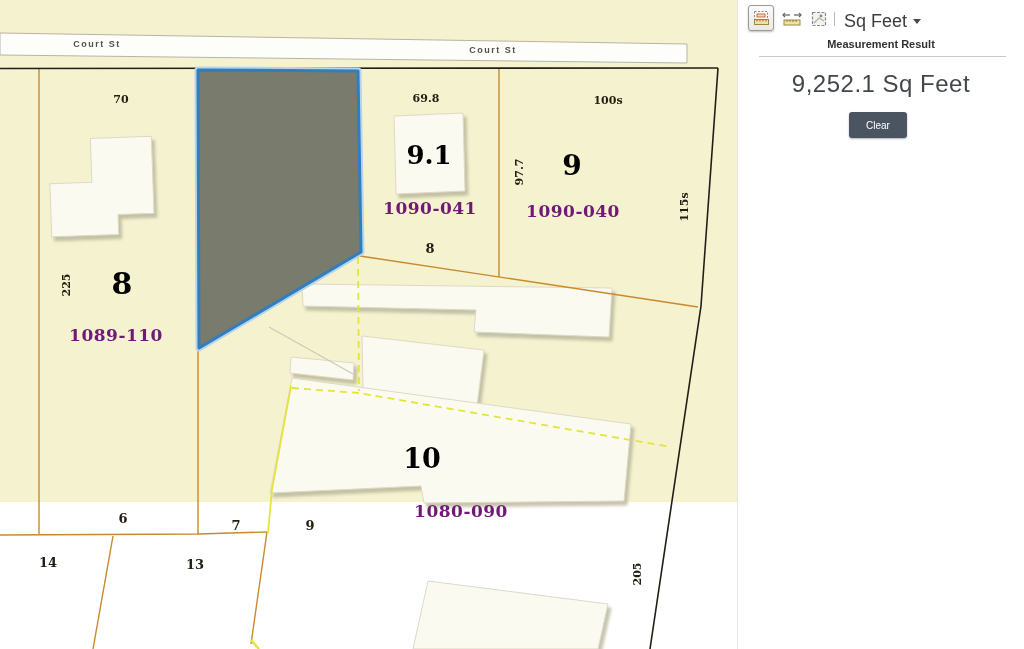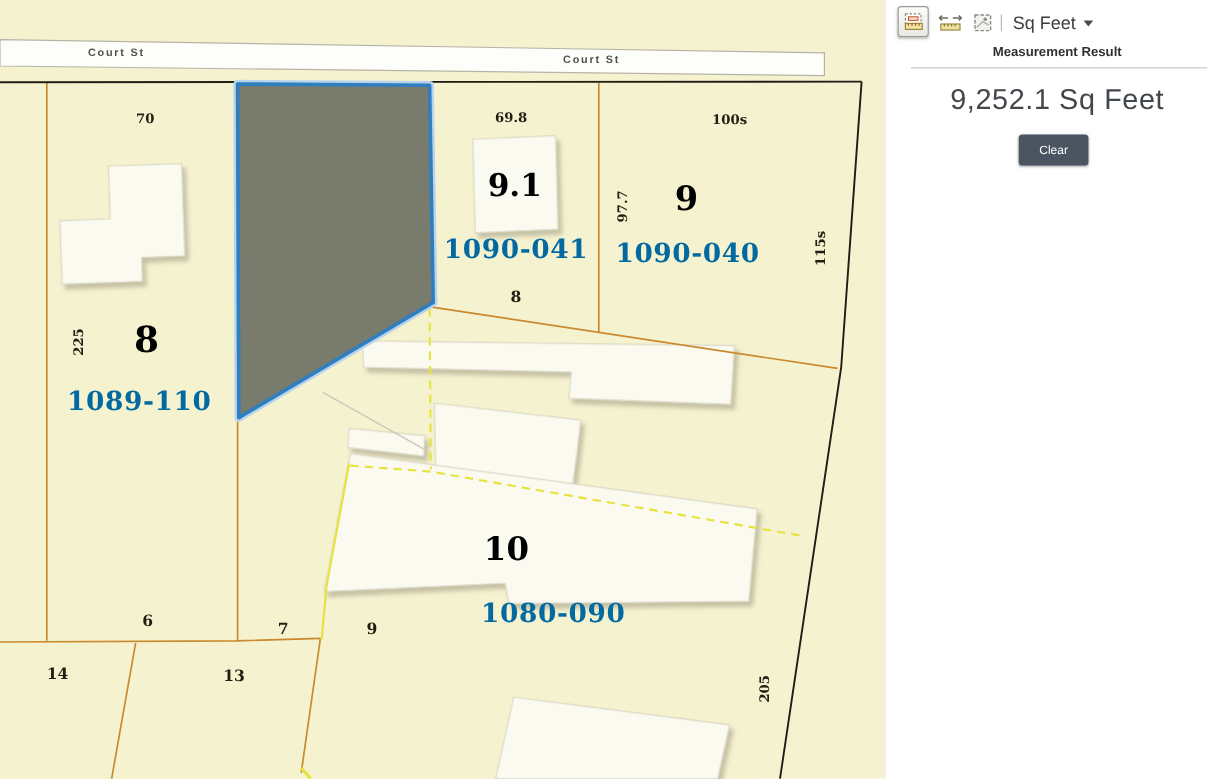--- a/index.html
+++ b/index.html
@@ -1,39 +1,39 @@
 <!DOCTYPE html>
 <html><head>
 <meta charset="utf-8">
 <style>
   html,body{margin:0;padding:0;background:#fff;}
   #stage{position:relative;width:1024px;height:649px;overflow:hidden;
          font-family:"Liberation Sans",sans-serif;}
   
-  #map{position:absolute;left:0;top:0;width:737px;height:649px;background:#f5f2d0;text-align:center;}
+  #map{position:absolute;left:0;top:0;width:737px;height:502px;background:#f5f2d0;text-align:center;}
   #map svg{position:absolute;left:0;top:0;}
   .maplabel{position:absolute;transform:translate(-50%,-50%);white-space:nowrap;
             font-family:"DejaVu Serif","Liberation Serif",serif;font-weight:bold;
             color:#241c10;line-height:1;}
   .maplabel.rot{transform:translate(-50%,-50%) rotate(-90deg);}
   .street-label{font-family:"Liberation Sans",sans-serif;font-weight:bold;font-size:9px;
                 color:#4f4f4f;letter-spacing:1.5px;}
   .dim{font-size:11px;}
   .lot{font-size:13px;}
   .bignum{color:#000000;}
-  .pid{font-size:22px;color:#0369a1;letter-spacing:.5px;}
+  .pid{font-size:17px;color:#701a75;letter-spacing:.5px;}
   
   #panel{position:absolute;left:737px;top:0;width:287px;height:649px;background:#ffffff;
          border-left:1px solid #e4e4e4;box-sizing:border-box;}
   .tool{position:absolute;display:flex;align-items:center;justify-content:center;
         background:transparent;border:none;padding:0;cursor:pointer;}
   .tool.selected{background:linear-gradient(#fbfbfa,#e9e8e4);border:1px solid #9a9a96;
         border-radius:3px;box-shadow:0 1px 2px rgba(0,0,0,.25);}
   .sep{position:absolute;width:1px;height:14px;background:#b9b9b9;}
-  .unit{position:absolute;display:flex;align-items:center;gap:6px;font-size:15px;
+  .unit{position:absolute;display:flex;align-items:center;gap:6px;font-size:18px;
         color:#3c3c3c;cursor:pointer;}
   .caret{width:0;height:0;border-left:4px solid transparent;border-right:4px solid transparent;
          border-top:5px solid #4a4a4a;display:inline-block;}
   .mr-label{position:absolute;left:0;top:38px;width:100%;text-align:center;
             font-size:11px;font-weight:bold;color:#313131;}
   .mr-rule{position:absolute;left:21px;top:56px;width:247px;height:0;
            border-top:1px solid #c9c9c9;}
   .mr-result{position:absolute;left:0;top:70px;width:100%;text-align:center;
              font-size:24px;color:#42474c;letter-spacing:.5px;}
   .clear-btn{position:absolute;left:111px;top:112px;width:58px;height:26px;

